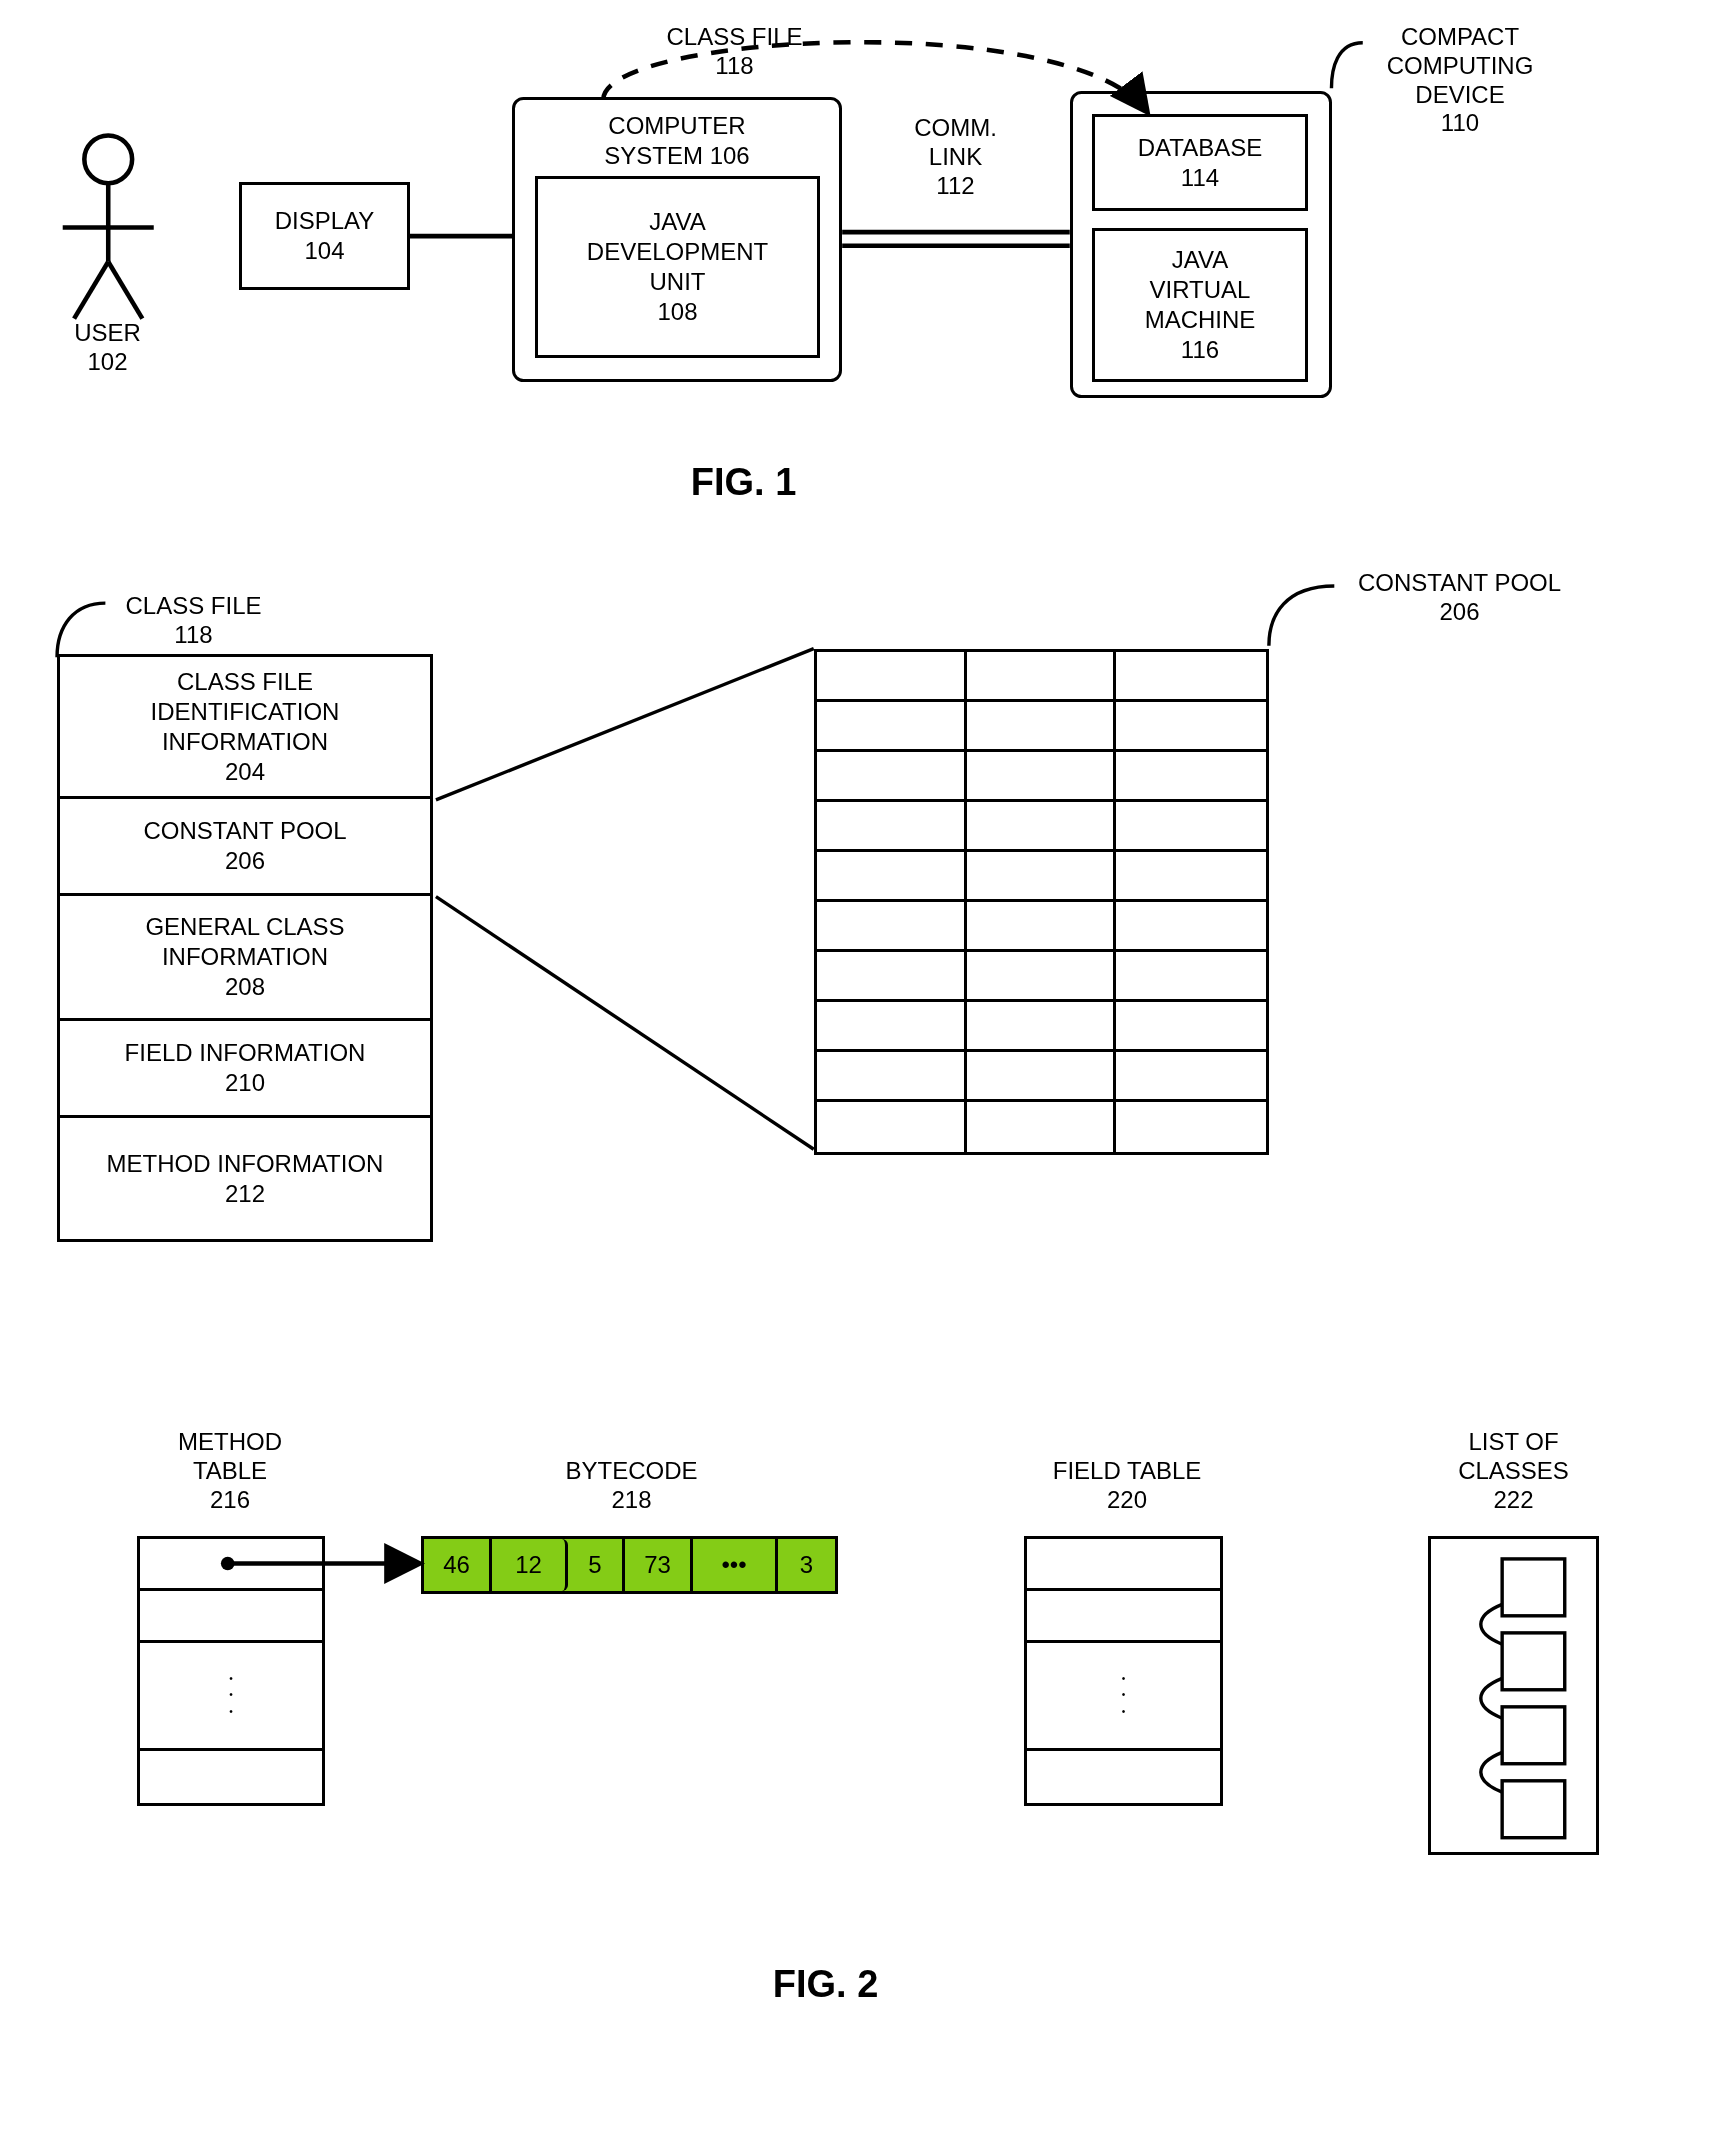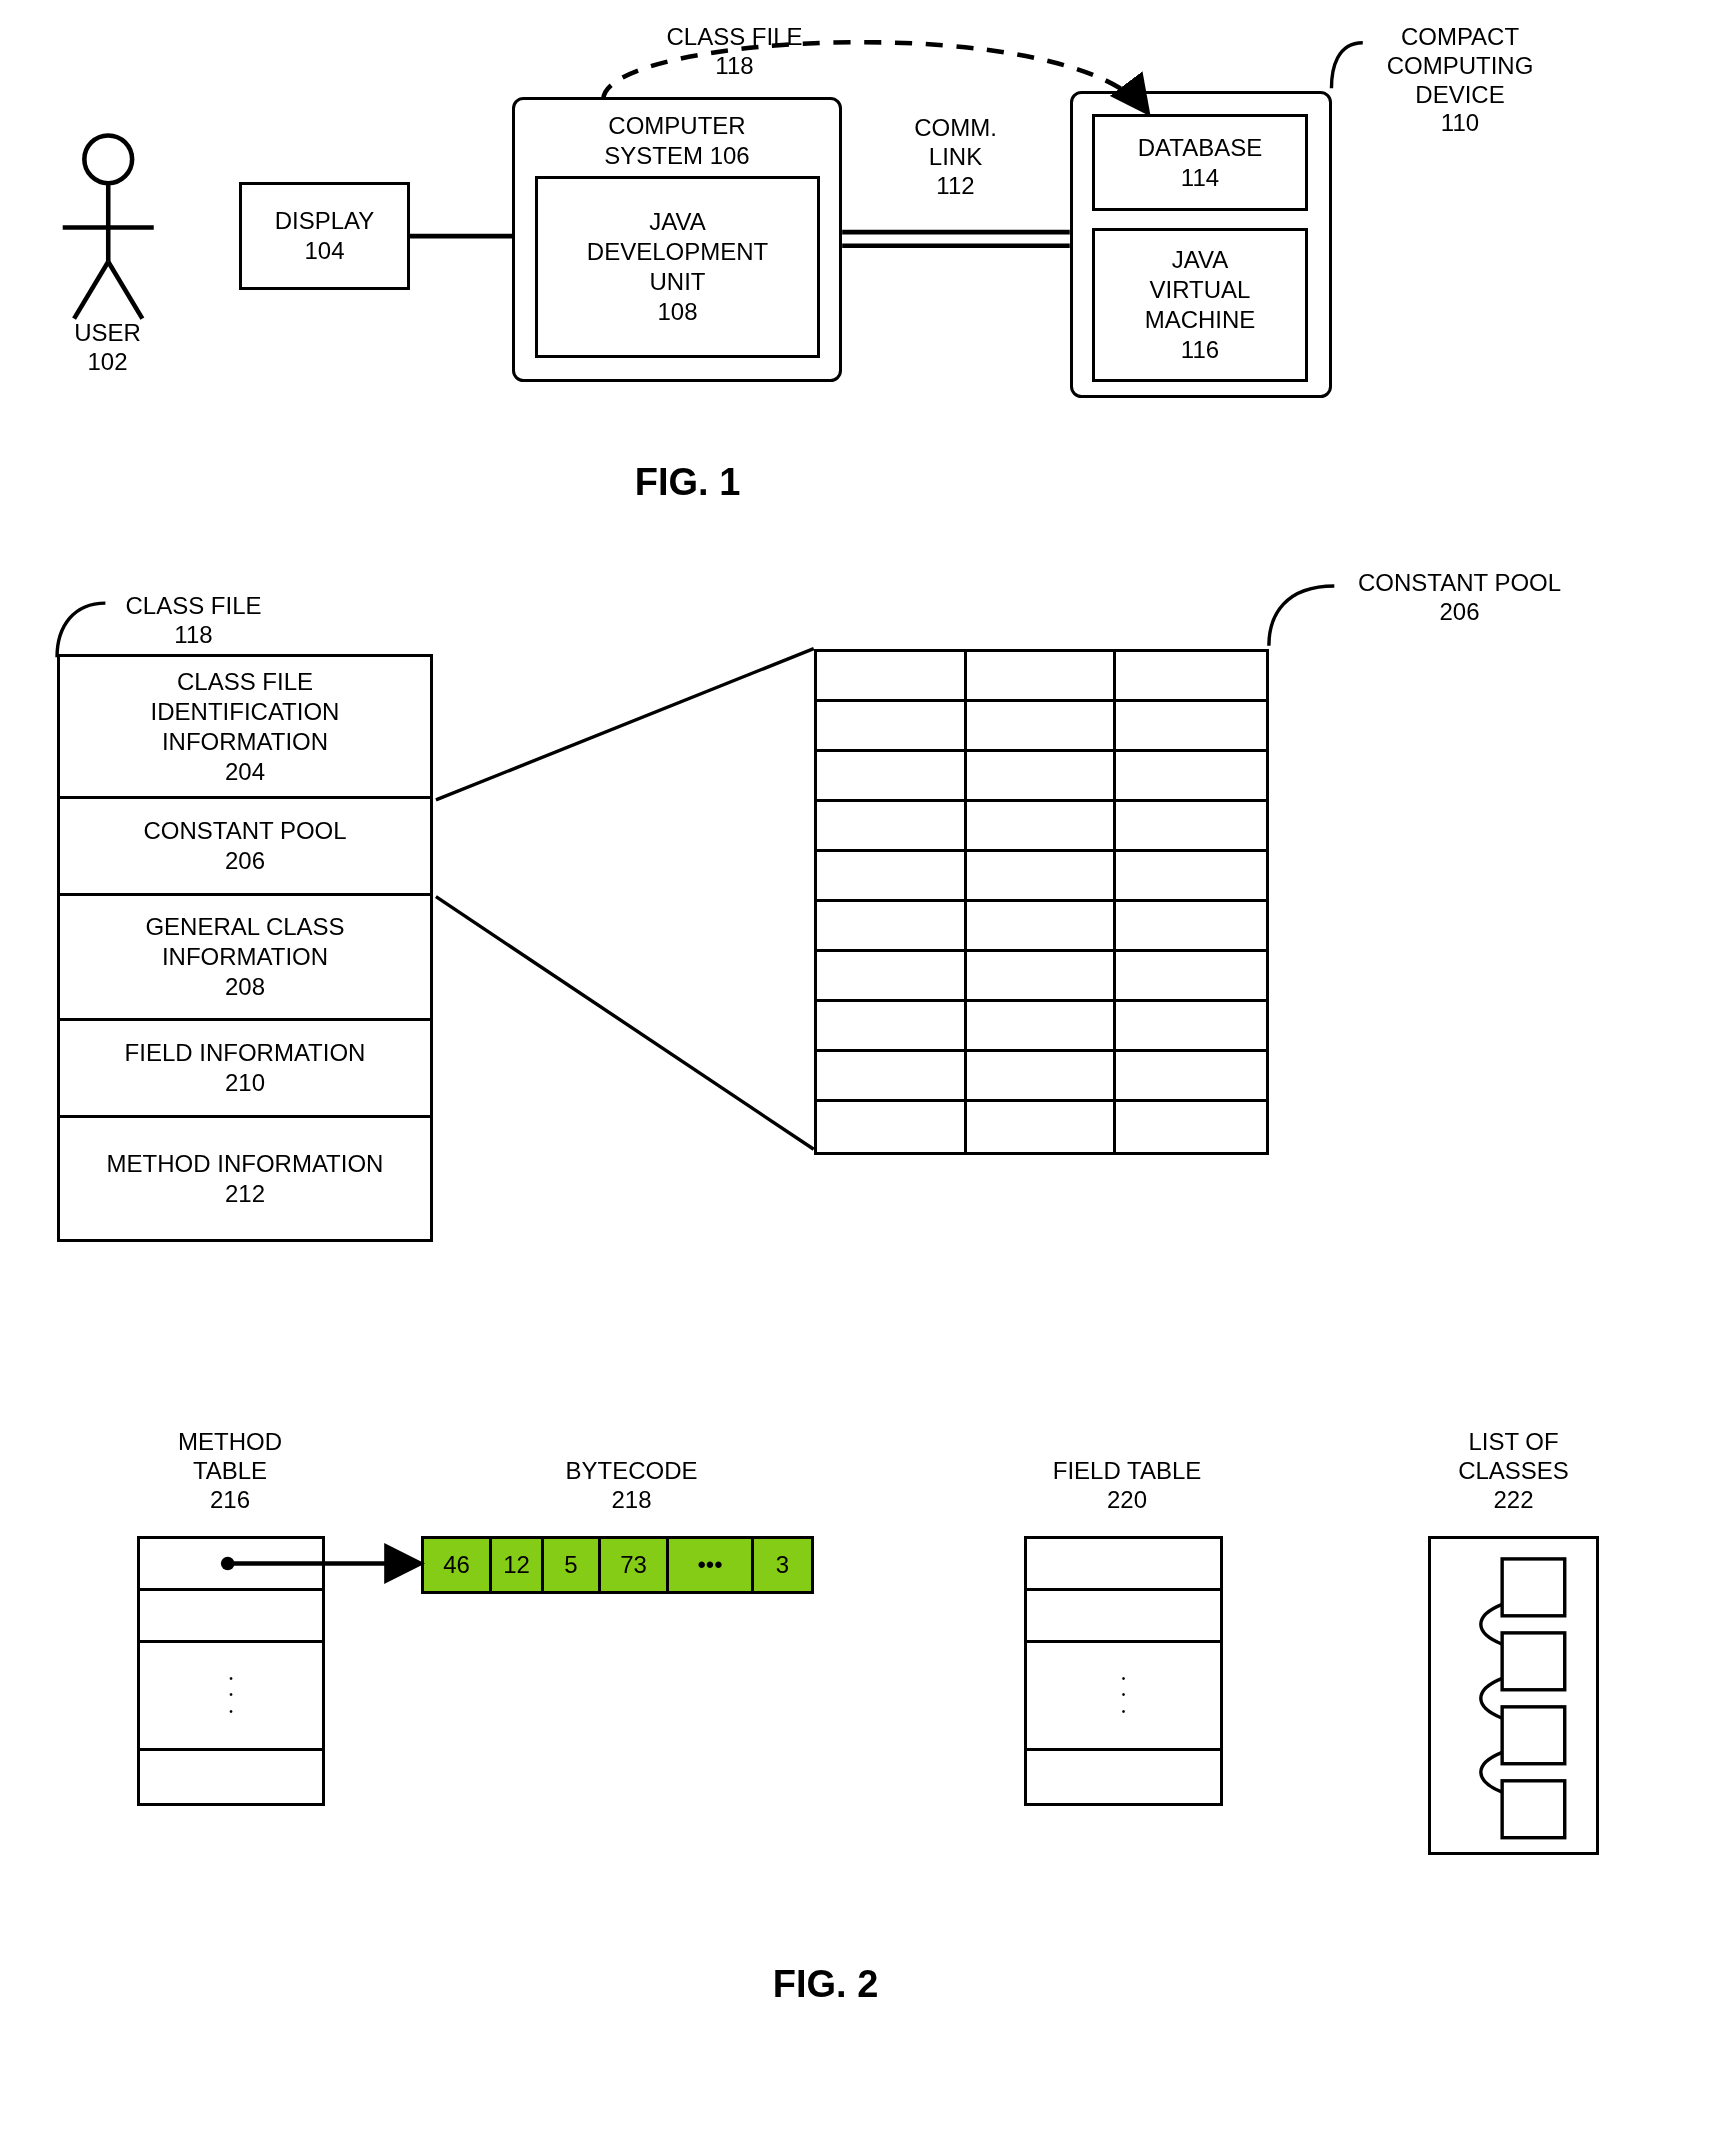--- a/index.html
+++ b/index.html
@@ -131,21 +131,21 @@
   <span>114</span>
 </div>
 
 <div class="box" style="left:1092px; top:228px; width:216px; height:154px;">
   <span>JAVA</span>
   <span>VIRTUAL</span>
   <span>MACHINE</span>
   <span>116</span>
 </div>
 
-<div class="fig-title" style="left:602px; top:461px; width:171px;">
+<div class="fig-title" style="left:658px; top:461px; width:171px;">
   <span>FIG. 1</span>
 </div>
 
 <div class="label" style="left:108px; top:592px; width:171px;">
   <span>CLASS FILE</span><br>
   <span>118</span>
 </div>
 
 <div class="label" style="left:1337px; top:569px; width:245px;">
   <span>CONSTANT POOL</span><br>
@@ -225,21 +225,21 @@
   <div class="stack-cell" style="height:52px;"></div>
 </div>
 
 <div class="label" style="left:546px; top:1457px; width:171px;">
   <span>BYTECODE</span><br>
   <span>218</span>
 </div>
 
 <div class="bytecode-row" style="left:421px; top:1536px;">
   <div class="bc" style="width:68px;">46</div>
-  <div class="bc" style="width:52px;">12</div>
+  <div class="bc" style="width:76px;border-radius:6px;">12</div>
   <div class="bc" style="width:57px;">5</div>
   <div class="bc" style="width:68px;">73</div>
   <div class="bc" style="width:85px;">•••</div>
   <div class="bc" style="width:57px;">3</div>
 </div>
 
 <div class="label" style="left:1036px; top:1457px; width:182px;">
   <span>FIELD TABLE</span><br>
   <span>220</span>
 </div>

